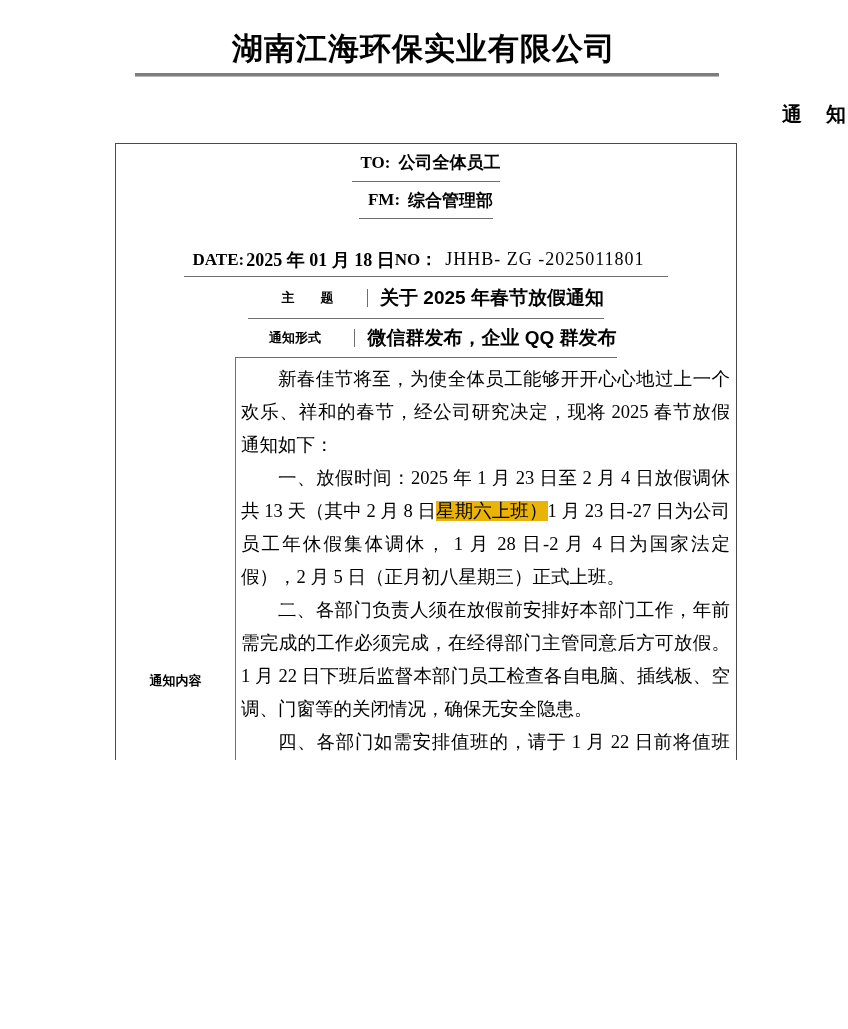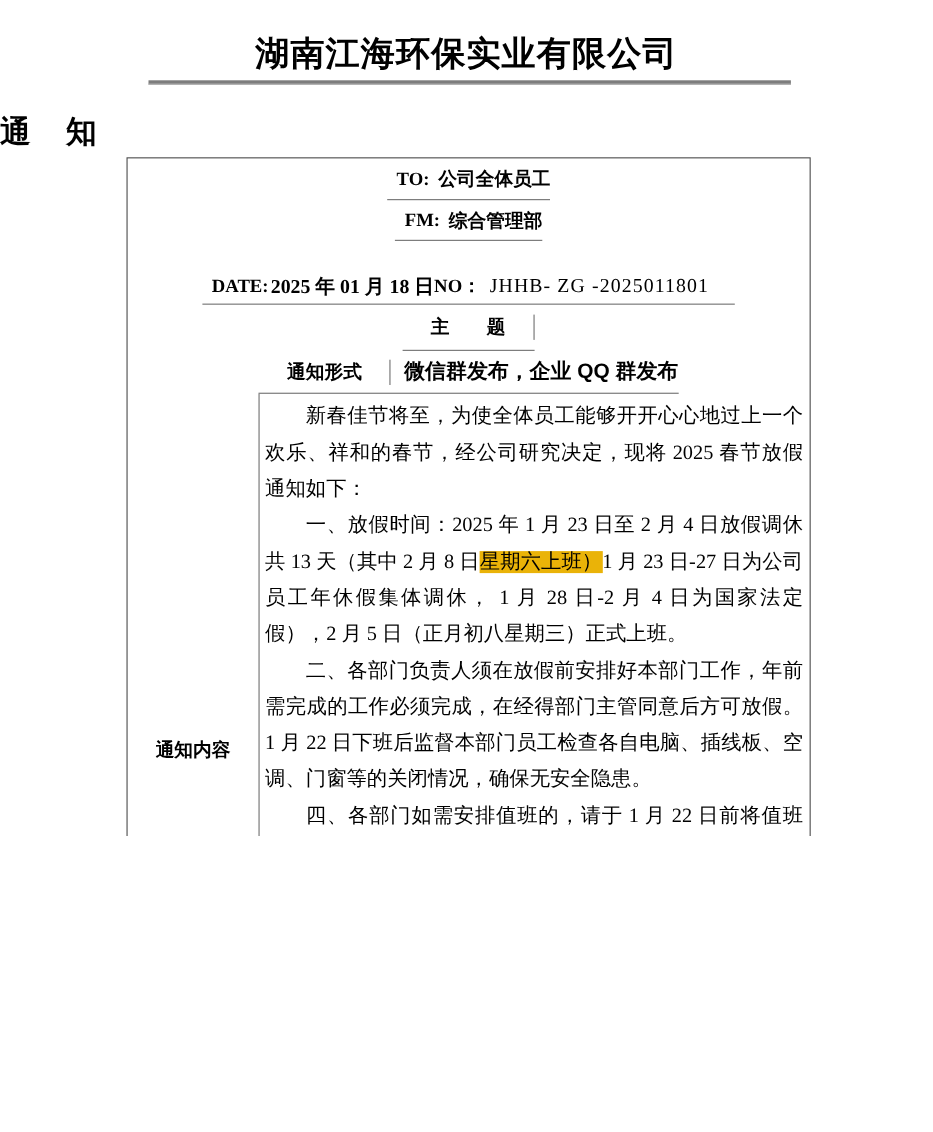--- a/index.html
+++ b/index.html
@@ -10,22 +10,22 @@
   
   .company-title{
     position:absolute;top:28px;left:0;width:100%;text-align:center;
     font-size:31px;font-weight:bold;letter-spacing:1px;
   }
   .title-rule{
     position:absolute;top:73px;left:135px;width:584px;height:3px;
     background:#7d7d7d;border-bottom:1px solid #b9b9b9;
   }
   .notice-heading{
-    position:absolute;top:101px;left:0;width:100%;text-align:left;
-    font-size:28px;font-weight:bold;letter-spacing:2px;
+    position:absolute;top:101px;left:0;width:100%;text-align:right;
+    font-size:20px;font-weight:bold;letter-spacing:2px;
   }
   
   .notice-table{
     position:absolute;left:115px;top:143px;width:622px;height:862px;
     border:1px solid #4a4a4a;box-sizing:border-box;display:flex;flex-direction:column;align-items:center;
   }
   .t-row{box-sizing:border-box;border-bottom:1px solid #6f6f6f;display:flex;align-items:center;}
   .t-row.last{border-bottom:none;flex:1;align-items:stretch;}
   .r1{height:38px;padding-left:9px;}
   .r2{height:37px;padding-left:9px;}
@@ -33,21 +33,21 @@
   .r4{height:42px;}
   .r5{height:39px;}
   .lbl-en{font-weight:bold;font-size:17px;}
   .val-cn{font-weight:bold;font-size:17px;font-family:"Liberation Sans","DejaVu Sans",sans-serif;margin-left:8px;}
   .date-val{font-weight:bold;font-size:18px;margin-left:2px;}
   .no-group{display:flex;align-items:center;}
   .no-val{font-size:18px;letter-spacing:1px;margin-left:8px;font-weight:normal;}
   .label-cell{
     width:120px;box-sizing:border-box;border-right:1px solid #6f6f6f;
     display:flex;align-items:center;justify-content:center;
-    font-size:17px;font-weight:600;flex:none;
+    font-size:13px;font-weight:600;flex:none;
   }
   .value-cell{flex:1;display:flex;align-items:center;padding-left:12px;box-sizing:border-box;}
   .value-strong{font-family:"Liberation Sans","DejaVu Sans",sans-serif;font-weight:bold;font-size:19px;}
   
   .content-cell{flex:1;padding:5px 6px 0 5px;box-sizing:border-box;}
   .content-cell p{
     margin:0;font-size:18.5px;line-height:33px;text-align:justify;text-indent:37px;
   }
   .hl{background:#eab308;}
   .wish-line{text-indent:0 !important;padding-left:127px;margin-top:9px !important;text-align:left !important;}
@@ -83,20 +83,23 @@
         <span class="date-val">2025 年 01 月 18 日</span>
       </span>
       <span class="no-group">
         <span class="lbl-en">NO：</span>
         <span class="no-val">JHHB- ZG -2025011801</span>
       </span>
     </div>
 
     <div class="t-row r4">
       <div class="label-cell">主　　题</div>
+      <div class="value-cell">
+        <span class="value-strong">关于 2025 年春节放假通知</span>
+      </div>
     </div>
 
     <div class="t-row r5">
       <div class="label-cell">通知形式</div>
       <div class="value-cell">
         <span class="value-strong">微信群发布，企业 QQ 群发布</span>
       </div>
     </div>
 
     <div class="t-row last">

